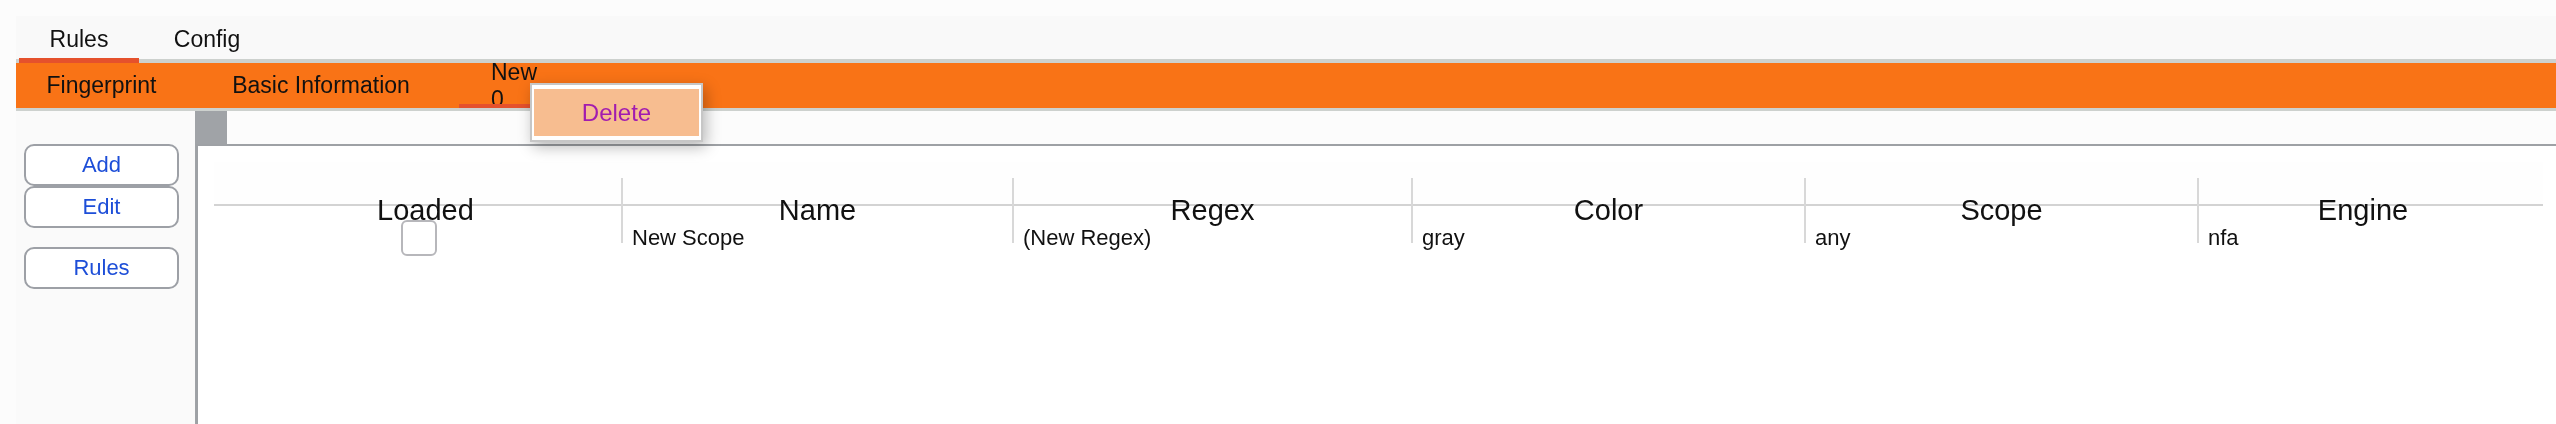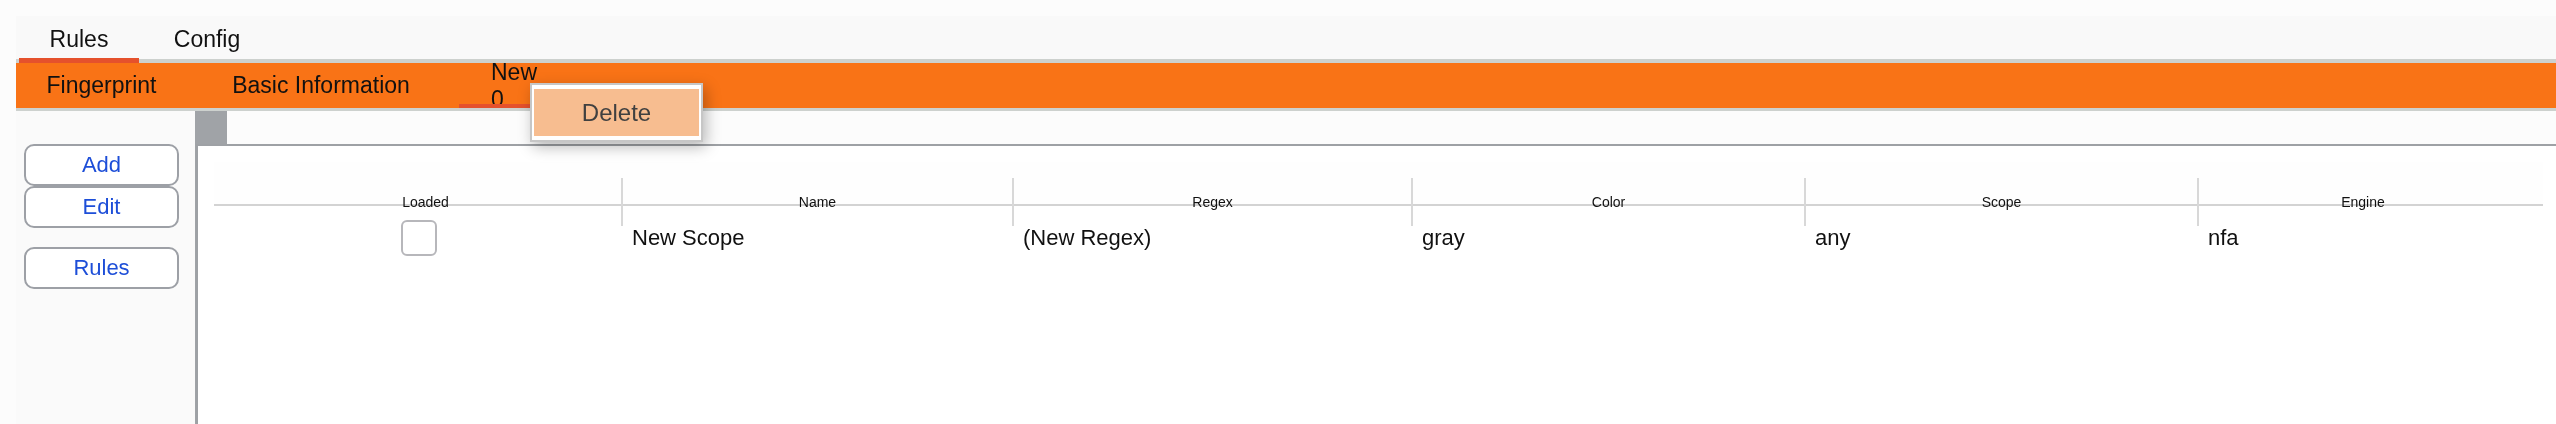--- a/index.html
+++ b/index.html
@@ -74,21 +74,21 @@
     background: #ffffff; border: 2px solid #9ea1a5;
   }
   .thead {
     display: grid;
     grid-template-columns: 393px 391px 399px 393px 393px auto;
     height: 44px; background: #fefefe;
     border-bottom: 2px solid #d3d3d3;
   }
   .th {
     display: flex; align-items: center; justify-content: center;
-    font-size: 14px; border-right: 2px solid #d8d8d8; height: 100%;
+    font-size: 29px; border-right: 2px solid #d8d8d8; height: 100%;
   }
   .th:last-child { border-right: none; }
   .trow {
     display: grid;
     grid-template-columns: 393px 391px 399px 393px 393px auto;
     height: 44px; align-items: center;
   }
   .td { font-size: 22px; padding-left: 9px; white-space: nowrap; overflow: hidden; }
   .td.center { display: flex; justify-content: center; padding-left: 0; }
   .checkbox {
@@ -100,21 +100,21 @@
   .context-menu {
     position: absolute; left: 514px; top: 67px; width: 173px; height: 59px;
     background: #ffffff; border: 2px solid #c6c6c6;
     box-shadow: 3px 5px 14px rgba(0,0,0,0.28);
     padding: 4px 2px; z-index: 10;
   }
   .menu-item {
     width: 100%; height: 47px;
     background: var(--menu-hl);
     display: flex; align-items: center; justify-content: center;
-    font-size: 24px; color: #404040; cursor: default;
+    font-size: 24px; color: #a21caf; cursor: default;
   }
 </style>
 </head>
 <body>
 
 <div id="stage">
 
   <div class="tabbar1">
     <div class="tab1 active" style="left:3px;">
       <span>Rules</span>

